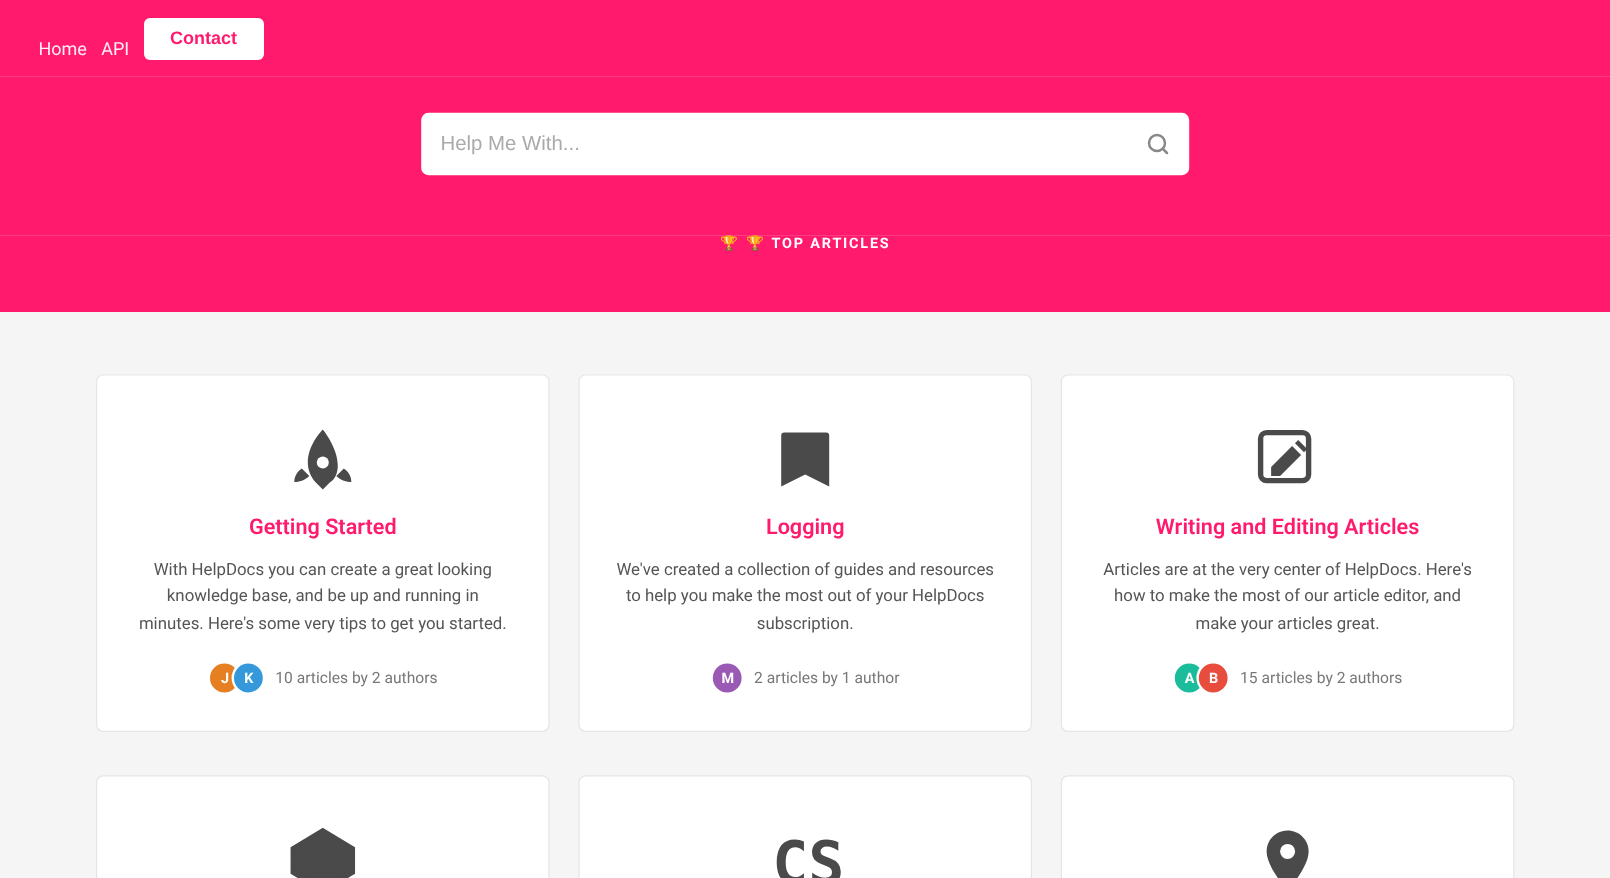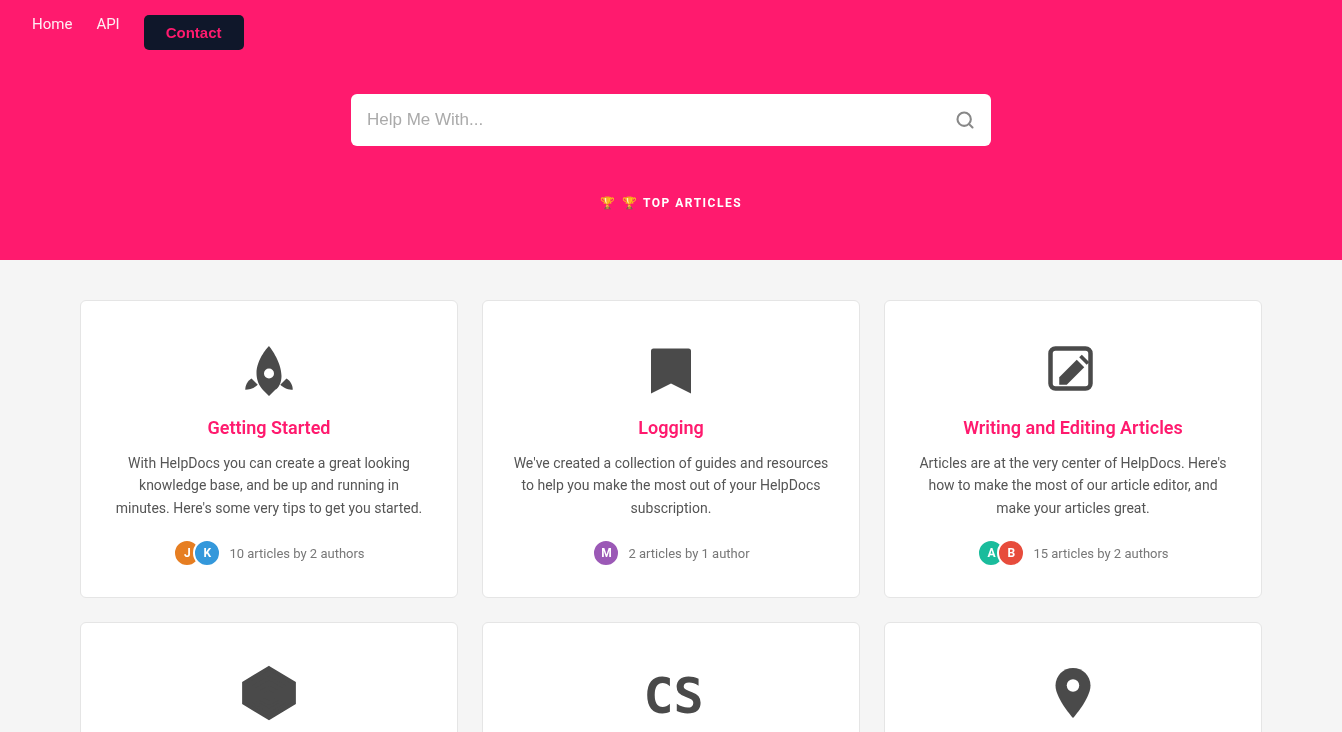--- a/index.html
+++ b/index.html
@@ -31,31 +31,31 @@
       display: flex;
       align-items: center;
       justify-content: center;
       font-size: 18px;
       font-weight: bold;
       color: #ff1a6e;
       flex-shrink: 0;
     }
     .navbar-nav {
       display: flex;
-      align-items: flex-start;
-      gap: 24px;
+      align-items: flex-end;
+      gap: 12px;
     }
     .nav-link {
       color: white;
       text-decoration: none;
       font-size: 15px;
       opacity: 0.92;
     }
     .btn-contact {
-      background: #0f172a;
+      background: #ffffff;
       color: #ff1a6e;
       border: none;
       padding: 9px 22px;
       border-radius: 5px;
       font-size: 15px;
       font-weight: 600;
       cursor: pointer;
     }
 
     
@@ -144,20 +144,21 @@
 
     .category-card {
       background: white;
       border-radius: 6px;
       border: 1px solid #e5e5e5;
       padding: 40px 30px 30px;
       display: flex;
       flex-direction: column;
       align-items: center;
       text-align: center;
+      margin-top: 12px;
     }
 
     .card-title {
       color: #ff1a6e;
       font-size: 18px;
       font-weight: 600;
       margin-bottom: 14px;
       text-decoration: none;
       cursor: pointer;
     }

